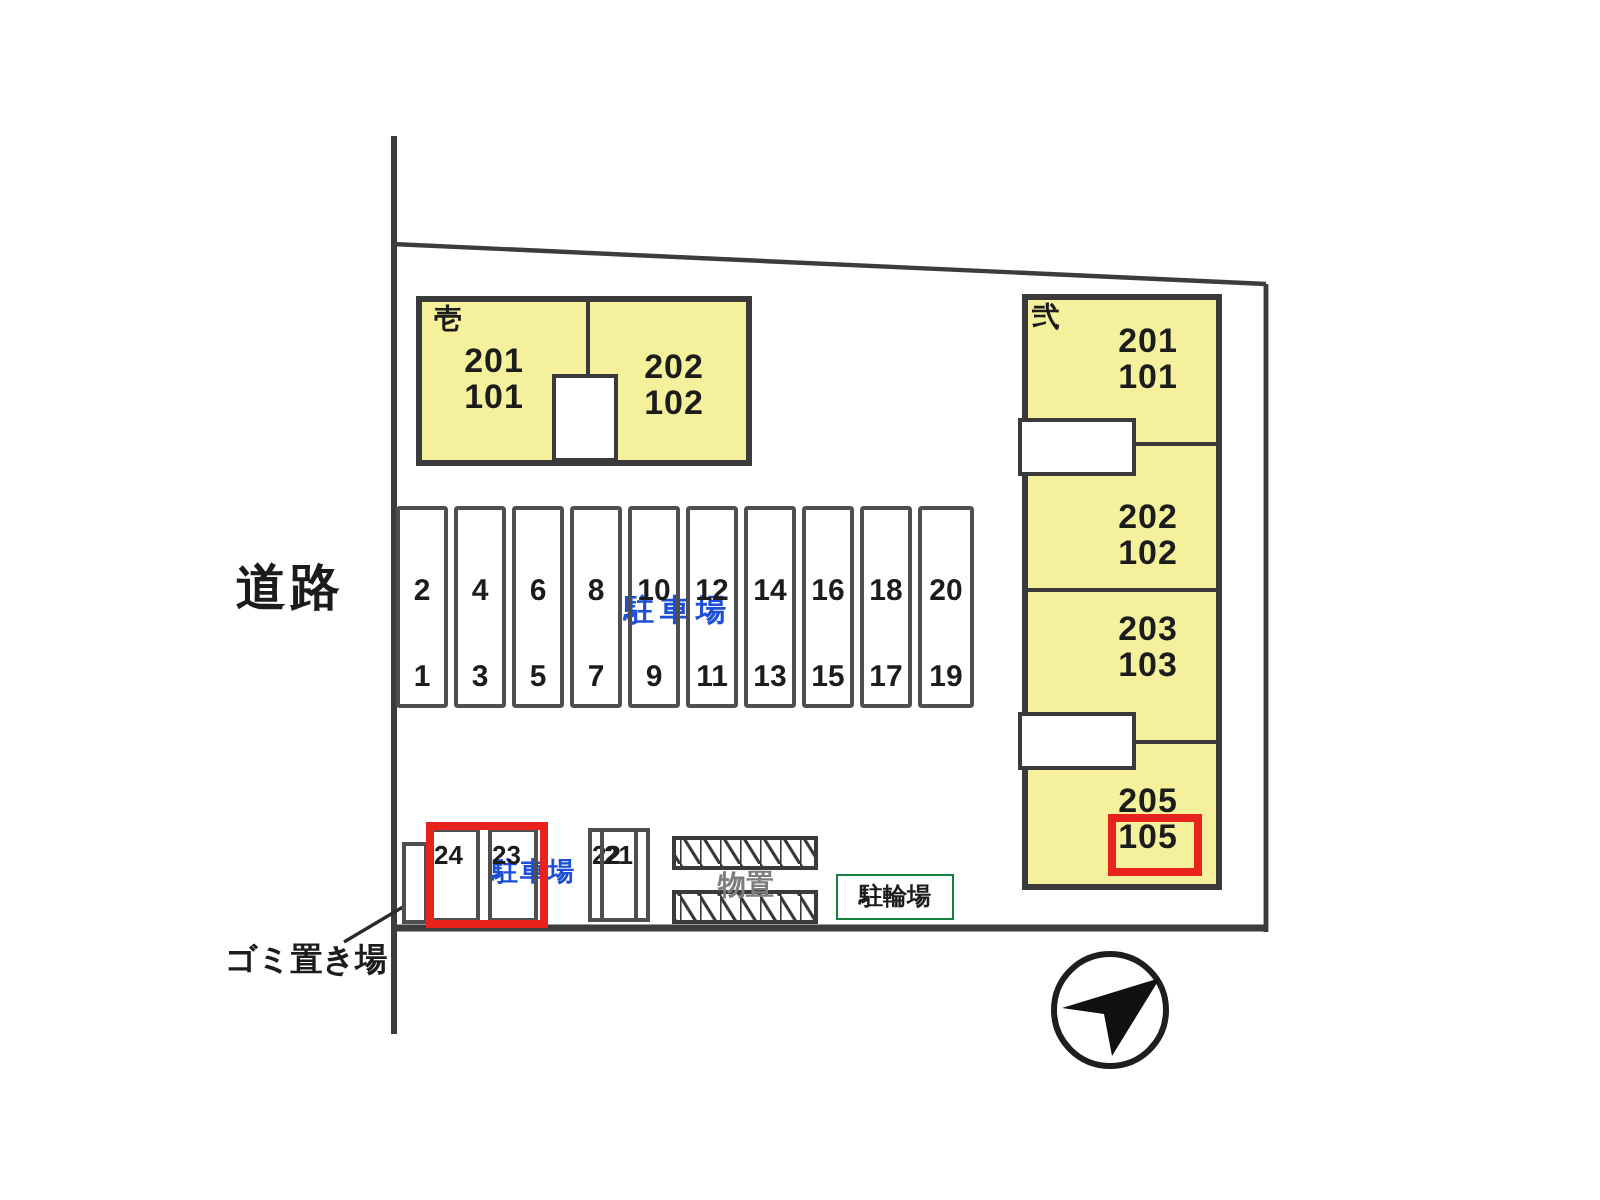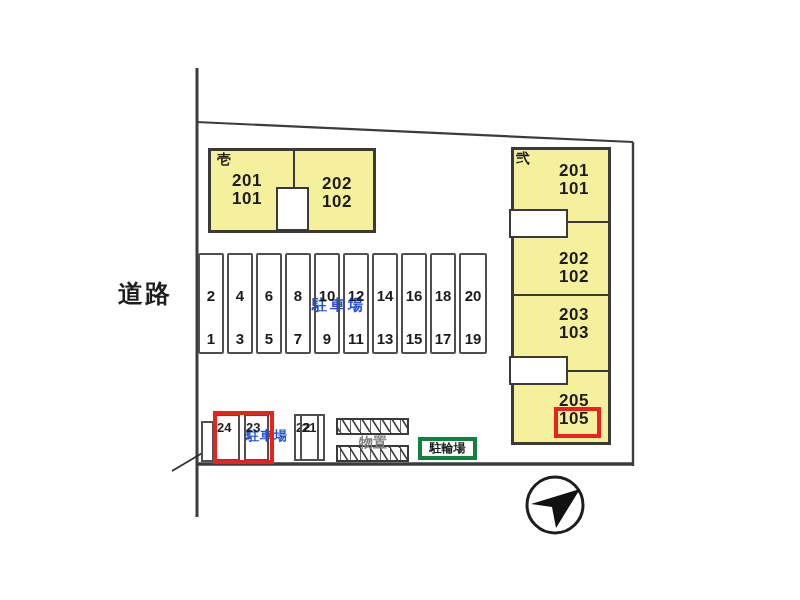--- a/index.html
+++ b/index.html
@@ -27,21 +27,21 @@
   .wm{position:absolute;color:#1d4ed8;font-weight:bold;z-index:1;white-space:nowrap;}
   .wm.main{left:312px;top:296px;font-size:15px;letter-spacing:3px;}
   .wm.low{left:246px;top:427px;font-size:13px;letter-spacing:1px;}
   
   .hl-red{position:absolute;border:4px solid #e8231d;box-sizing:border-box;background:transparent;z-index:6;}
   .hl-unit{left:554px;top:407px;width:47px;height:31px;}
   .hl-stalls{left:213px;top:411px;width:61px;height:53px;}
   
   .garbage-box{position:absolute;left:201px;top:421px;width:13px;height:41px;background:#fff;
                border:2px solid #4f4f4f;box-sizing:border-box;z-index:2;}
-  .bike-box{position:absolute;left:418px;top:437px;width:59px;height:23px;border:4px solid #15803d;
+  .bike-box{position:absolute;left:418px;top:437px;width:59px;height:23px;border:1px solid #15803d;
             box-sizing:border-box;background:#fff;z-index:2;display:flex;align-items:center;justify-content:center;
             font-weight:bold;font-size:12px;}
   .storage-label{position:absolute;left:337px;top:434px;width:72px;text-align:center;color:#7d7d7d;
                  font-weight:bold;font-size:14px;z-index:3;}
   .road-label{position:absolute;left:105px;top:277px;width:80px;text-align:center;
               font-weight:bold;font-size:25px;letter-spacing:2px;z-index:3;}
   .garbage-label{position:absolute;left:92px;top:470px;width:122px;text-align:center;
                  font-weight:bold;font-size:16px;z-index:3;}
 </style>
 </head>
@@ -173,19 +173,20 @@
         <span class="low-num">22</span>
       </div>
       <div class="low-stall" style="left: 300px;">
         <span class="low-num">21</span>
       </div>
     </div>
   <div class="wm low">駐車場</div>
   <div class="hl-red hl-stalls"></div>
 
   <div class="garbage-box"></div>
+  <div class="garbage-label">ゴミ置き場</div>
 
   <div class="storage-label">物置</div>
   <div class="bike-box">
     <span>駐輪場</span>
   </div>
 
 </div>
 
 </body></html>

